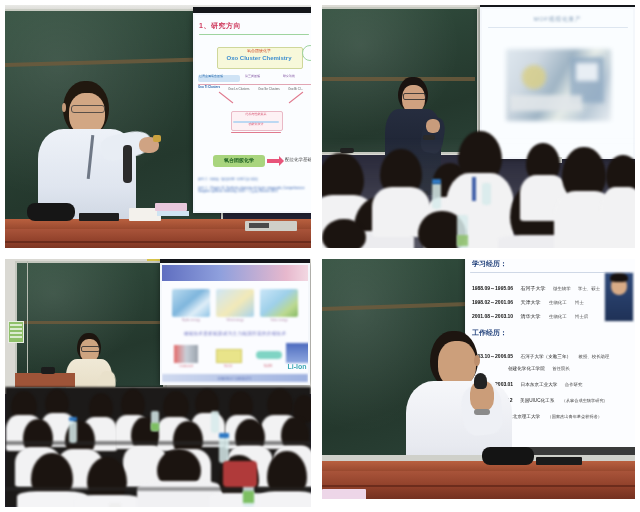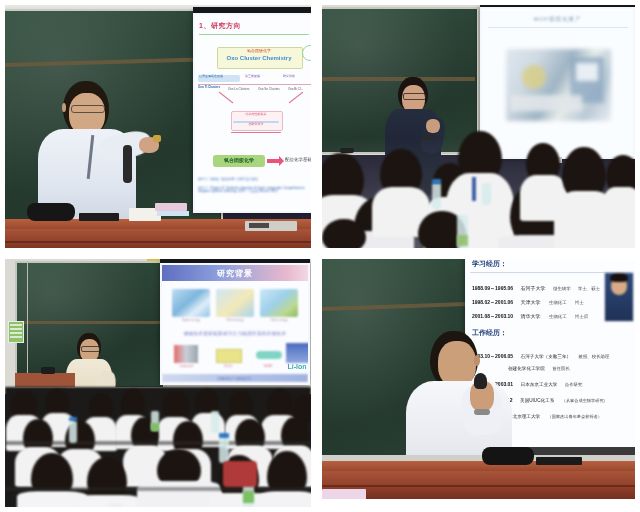--- a/index.html
+++ b/index.html
@@ -224,21 +224,20 @@
       <div class="noticeline" style="left:1px;top:6px;width:12px;height:2px;"></div>
       <div class="noticeline" style="left:1px;top:10px;width:12px;height:2px;"></div>
       <div class="noticeline" style="left:1px;top:14px;width:12px;height:2px;"></div>
     </div>
 
     <div class="screen" style="left:155px;top:4px;width:150px;height:122px;">
       <div class="scr-top"></div>
       <div style="position:absolute;inset:2px;background:#fbfcff;overflow:hidden;">
 
         <div style="position:absolute;left:0;right:0;top:0;height:16px;background:linear-gradient(90deg,#5f6ec0,#8fa0dd 40%,#e7b8cd 85%,#f2d8e2);"></div>
-        <div class="blur1" style="position:absolute;left:0;right:0;top:3px;text-align:center;font-size:8px;font-weight:bold;color:#ffffff;letter-spacing:1px;">研究背景</div>
 
         <div class="s-img blur2" style="left:10px;top:24px;width:38px;height:28px;background:linear-gradient(140deg,#bcdcf0,#7fb6dd 45%,#dfeef8 70%,#8fc4e6);"></div>
         <div class="s-img blur2" style="left:54px;top:24px;width:38px;height:28px;background:linear-gradient(140deg,#cfe6f6,#f2e9b8 55%,#a8d3ee);"></div>
         <div class="s-img blur2" style="left:98px;top:24px;width:38px;height:28px;background:linear-gradient(140deg,#cbe6f8,#9ed0ea 45%,#bcd98f 75%,#86b965);"></div>
         <div class="blur2 tiny" style="position:absolute;left:10px;top:54px;width:38px;text-align:center;color:#b08aa8;">Hydro energy</div>
         <div class="blur2 tiny" style="position:absolute;left:54px;top:54px;width:38px;text-align:center;color:#b08aa8;">Wind energy</div>
         <div class="blur2 tiny" style="position:absolute;left:98px;top:54px;width:38px;text-align:center;color:#b08aa8;">Solar energy</div>
 
         <div class="blur2" style="position:absolute;left:6px;top:66px;width:134px;text-align:center;font-size:4.6px;color:#6b6fc0;letter-spacing:.3px;">储能技术是新能源成为主力能源所需的关键技术</div>
 

